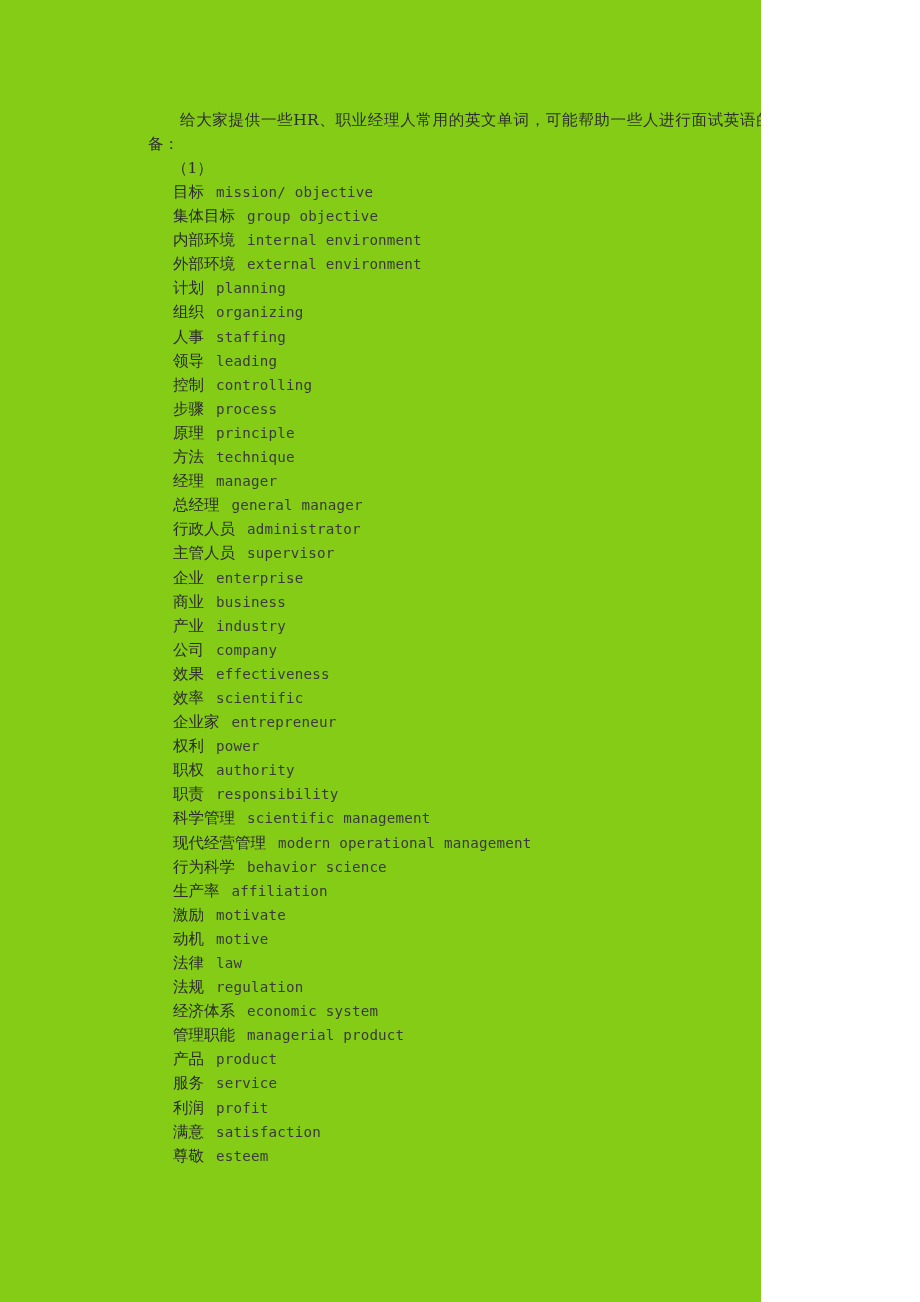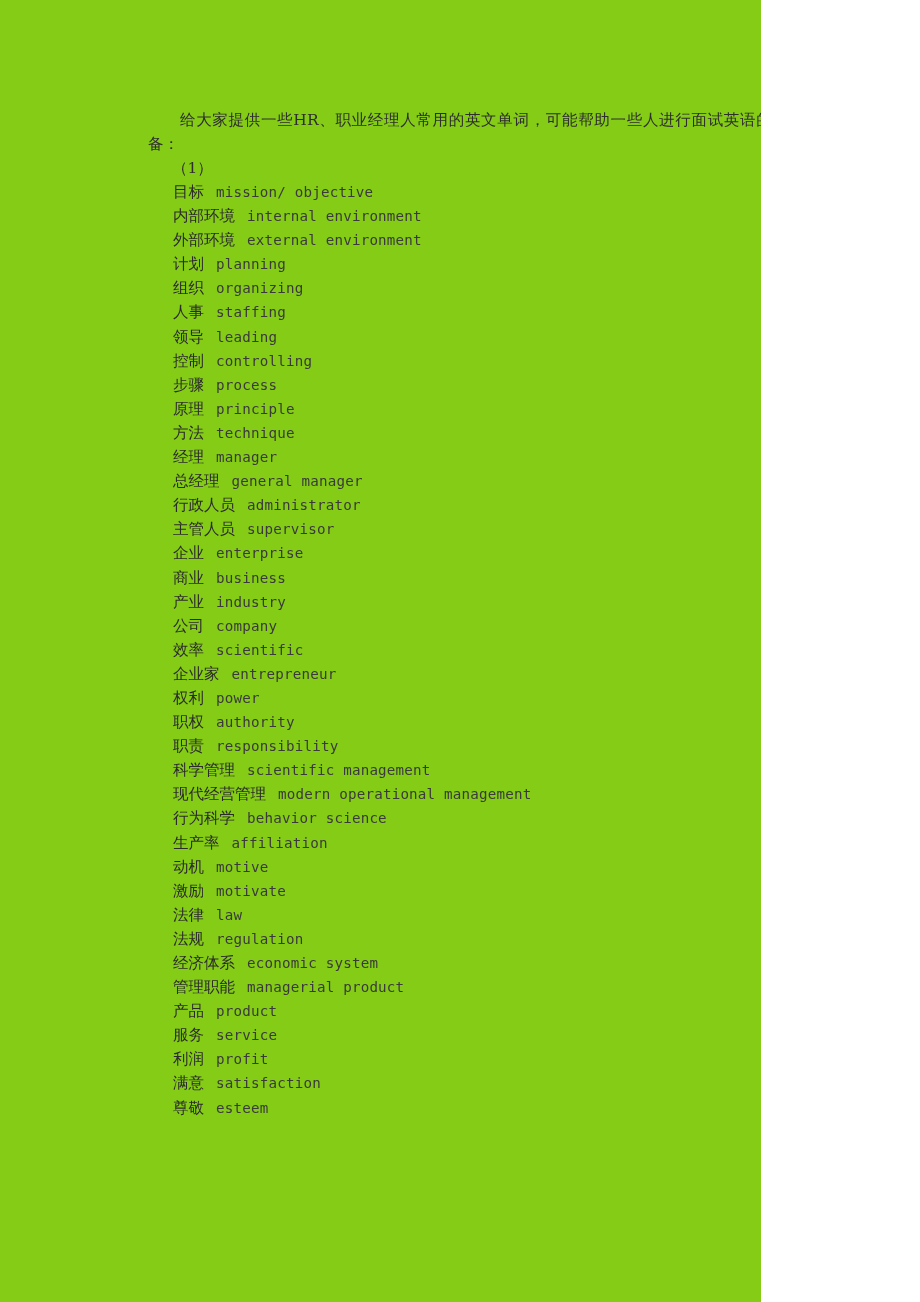--- a/index.html
+++ b/index.html
@@ -72,49 +72,51 @@
 
 <div class="page">
   <div class="doc-body">
 
     <p class="intro-paragraph">给大家提供一些HR、职业经理人常用的英文单词，可能帮助一些人进行面试英语的准备：</p>
 
     <p class="section-number">（1）</p>
 
     <ul class="vocab-list">
         <li class="vocab-line"><span class="cn">目标</span><span class="en">mission/ objective</span></li>
+        <li class="vocab-line"><span class="cn">集体目标</span><span class="en">group objective</span></li>
         <li class="vocab-line"><span class="cn">内部环境</span><span class="en">internal environment</span></li>
         <li class="vocab-line"><span class="cn">外部环境</span><span class="en">external environment</span></li>
         <li class="vocab-line"><span class="cn">计划</span><span class="en">planning</span></li>
         <li class="vocab-line"><span class="cn">组织</span><span class="en">organizing</span></li>
         <li class="vocab-line"><span class="cn">人事</span><span class="en">staffing</span></li>
         <li class="vocab-line"><span class="cn">领导</span><span class="en">leading</span></li>
         <li class="vocab-line"><span class="cn">控制</span><span class="en">controlling</span></li>
         <li class="vocab-line"><span class="cn">步骤</span><span class="en">process</span></li>
         <li class="vocab-line"><span class="cn">原理</span><span class="en">principle</span></li>
         <li class="vocab-line"><span class="cn">方法</span><span class="en">technique</span></li>
         <li class="vocab-line"><span class="cn">经理</span><span class="en">manager</span></li>
         <li class="vocab-line"><span class="cn">总经理</span><span class="en">general manager</span></li>
         <li class="vocab-line"><span class="cn">行政人员</span><span class="en">administrator</span></li>
         <li class="vocab-line"><span class="cn">主管人员</span><span class="en">supervisor</span></li>
         <li class="vocab-line"><span class="cn">企业</span><span class="en">enterprise</span></li>
         <li class="vocab-line"><span class="cn">商业</span><span class="en">business</span></li>
         <li class="vocab-line"><span class="cn">产业</span><span class="en">industry</span></li>
         <li class="vocab-line"><span class="cn">公司</span><span class="en">company</span></li>
+        <li class="vocab-line"><span class="cn">效果</span><span class="en">effectiveness</span></li>
         <li class="vocab-line"><span class="cn">效率</span><span class="en">scientific</span></li>
         <li class="vocab-line"><span class="cn">企业家</span><span class="en">entrepreneur</span></li>
         <li class="vocab-line"><span class="cn">权利</span><span class="en">power</span></li>
         <li class="vocab-line"><span class="cn">职权</span><span class="en">authority</span></li>
         <li class="vocab-line"><span class="cn">职责</span><span class="en">responsibility</span></li>
         <li class="vocab-line"><span class="cn">科学管理</span><span class="en">scientific management</span></li>
         <li class="vocab-line"><span class="cn">现代经营管理</span><span class="en">modern operational management</span></li>
         <li class="vocab-line"><span class="cn">行为科学</span><span class="en">behavior science</span></li>
         <li class="vocab-line"><span class="cn">生产率</span><span class="en">affiliation</span></li>
+        <li class="vocab-line"><span class="cn">激励</span><span class="en">motivate</span></li>
         <li class="vocab-line"><span class="cn">动机</span><span class="en">motive</span></li>
-        <li class="vocab-line"><span class="cn">激励</span><span class="en">motivate</span></li>
         <li class="vocab-line"><span class="cn">法律</span><span class="en">law</span></li>
         <li class="vocab-line"><span class="cn">法规</span><span class="en">regulation</span></li>
         <li class="vocab-line"><span class="cn">经济体系</span><span class="en">economic system</span></li>
         <li class="vocab-line"><span class="cn">管理职能</span><span class="en">managerial product</span></li>
         <li class="vocab-line"><span class="cn">产品</span><span class="en">product</span></li>
         <li class="vocab-line"><span class="cn">服务</span><span class="en">service</span></li>
         <li class="vocab-line"><span class="cn">利润</span><span class="en">profit</span></li>
         <li class="vocab-line"><span class="cn">满意</span><span class="en">satisfaction</span></li>
         <li class="vocab-line"><span class="cn">尊敬</span><span class="en">esteem</span></li>
       </ul>

